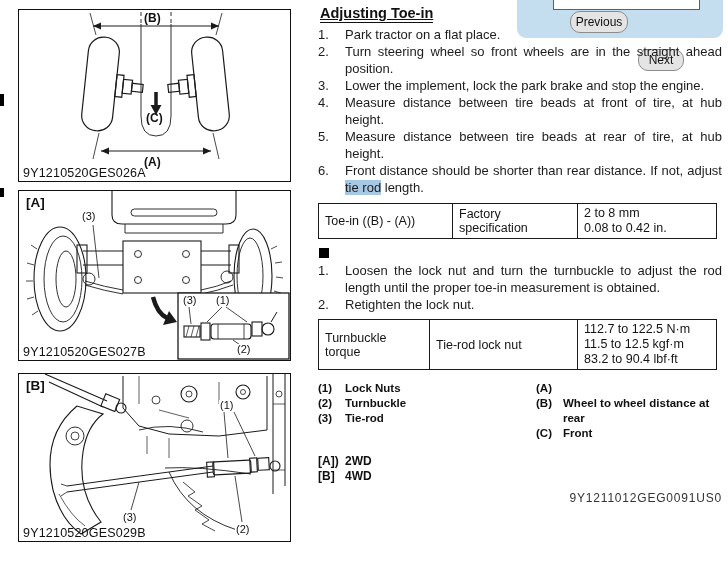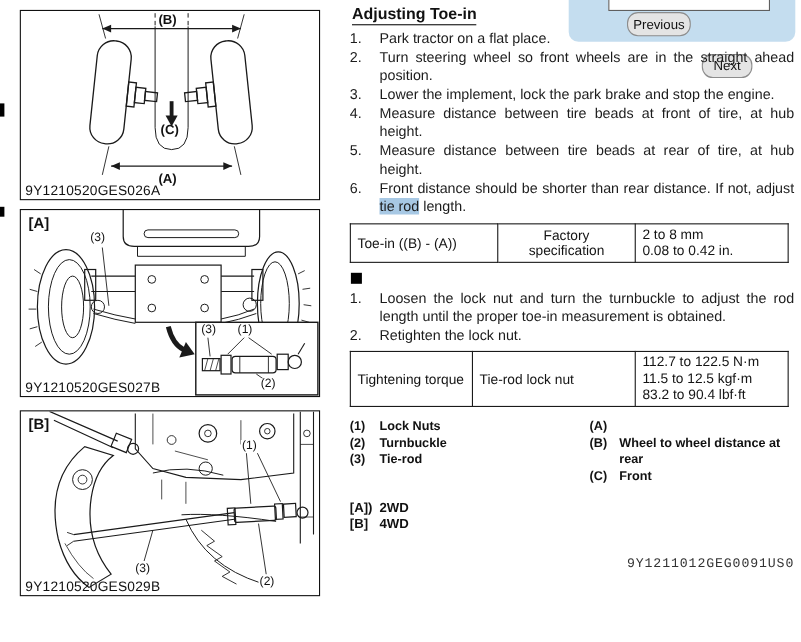--- a/index.html
+++ b/index.html
@@ -27,21 +27,21 @@
   .nav-input{position:absolute; left:553px; top:-7px; width:145px; height:15px;
     background:#fff; border:1px solid #5f5f5f;}
   .nav-btn{position:absolute; top:11px; height:22px; background:#e4e4e4;
     border:1px solid #8c8c8c; border-radius:10px; font-family:"Liberation Sans",sans-serif;
     font-size:12px; color:#111; padding:0;}
   .nav-btn.prev{left:570px; width:58px;}
   .nav-btn.next{left:638px; width:46px;margin-top:38px;}
 
   
   .content{position:absolute; left:318px; top:0; width:404px;}
-  h1.title{margin:5px 0 0 2px; font-size:14.5px; line-height:17px; color:#111;}
+  h1.title{margin:5px 0 0 2px; font-size:14.5px; line-height:17px; color:#111;text-decoration:underline;}
   h1.title span{border-bottom:1.6px solid #111; padding-bottom:1px;}
   .steps{margin-top:4px;}
   .step{display:flex; font-size:13px; line-height:17px;}
   .step .n{width:27px; flex:0 0 27px;}
   .step .t{flex:1; text-align:justify;}
   .hl{background:#a7c8e4;}
 
   table.spec{border-collapse:collapse; width:395px; table-layout:fixed;}
   table.spec td{border:1.2px solid #1a1a1a; font-size:12.5px; padding:2px 6px; vertical-align:middle; color:#141414;}
   .c3line{line-height:15px;}
@@ -50,21 +50,21 @@
 
   .subhead{display:flex; align-items:center; margin:9px 0 2px 0; font-size:13.5px; font-weight:bold; color:#111;}
   .subhead .sq{width:10px; height:10px; background:#000; margin:0 11px 0 1px; flex:0 0 10px;}
 
   .legend{display:grid; grid-template-columns:218px 1fr; margin-top:11px;}
   .lrow{display:flex; font-size:11.5px; font-weight:bold; line-height:15px; color:#111;}
   .lrow .k{width:27px; flex:0 0 27px;}
   .variants{margin-top:13px;}
   .vrow{display:flex; font-size:12px; font-weight:bold; line-height:15px; color:#111;}
   .vrow .k{width:27px; flex:0 0 27px;}
-  .doccode{margin-top:21px; text-align:right; font-family:Liberation Mono, monospace;
+  .doccode{margin-top:7px; text-align:right; font-family:Liberation Sans, sans-serif;
     font-size:12px; letter-spacing:0.8px; color:#333;}
 </style>
 </head>
 <body>
 
 <div class="page">
 
   <div class="fig" id="fig1">
     <svg viewBox="0 0 271 171" width="271" height="171">
       <g stroke="#1a1a1a" fill="none" stroke-width="1.2">
@@ -230,21 +230,21 @@
       <div class="step">
         <span class="n">6.</span>
         <span class="t"><span>Front distance should be shorter than rear distance. If not, adjust </span><span class="hl">tie rod</span><span> length.</span></span>
       </div>
     </div>
 
     <table class="spec" id="spec-table">
       <tbody>
           <tr>
         <td style="width:121px;">Toe-in ((B) - (A))</td>
-        <td style="width:112px;text-align:center;">Factory specification</td>
+        <td style="width:112px;">Factory specification</td>
         <td style="width:126px;">
           <div class="c3line">2 to 8 mm</div>
           <div class="c3line">0.08 to 0.42 in.</div>
         </td>
       </tr>
     </tbody>
       </table>
 
     <div class="subhead">
       <span class="sq"></span>
@@ -257,21 +257,21 @@
       </div>
       <div class="step">
         <span class="n">2.</span>
         <span class="t">Retighten the lock nut.</span>
       </div>
     </div>
 
     <table class="spec" id="torque-table">
       <tbody>
           <tr>
-        <td style="width:98px;">Tightening torque</td>
+        <td style="width:98px;">Turnbuckle torque</td>
         <td style="width:135px;">Tie-rod lock nut</td>
         <td style="width:126px;">
           <div class="c3line">112.7 to 122.5 N·m</div>
           <div class="c3line">11.5 to 12.5 kgf·m</div>
           <div class="c3line">83.2 to 90.4 lbf·ft</div>
         </td>
       </tr>
     </tbody>
       </table>
 

